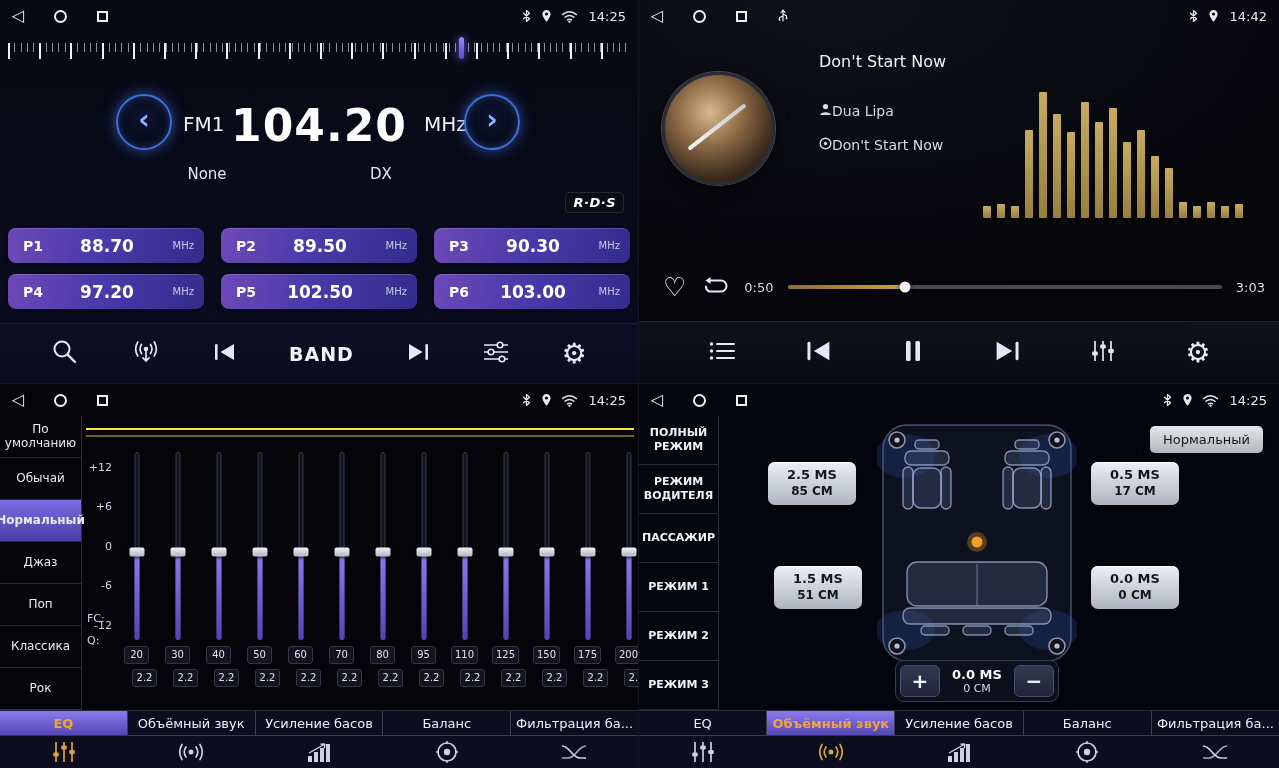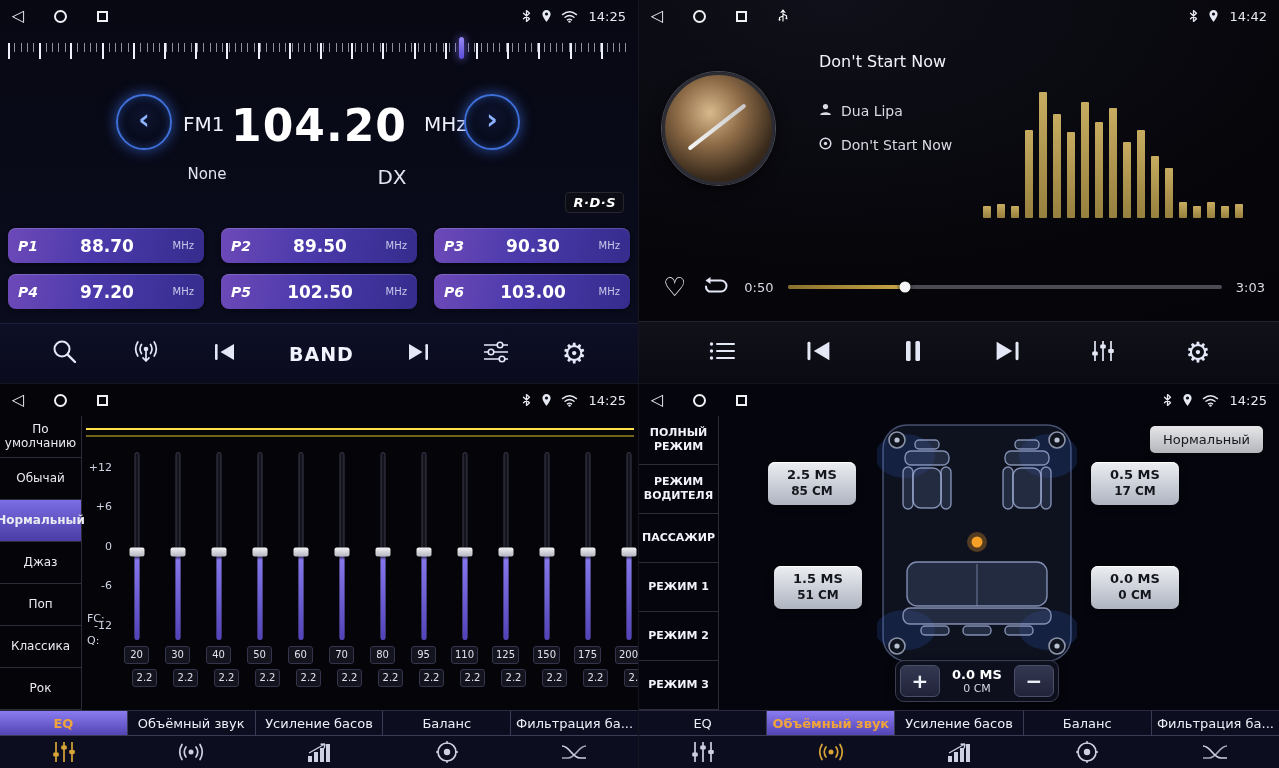--- a/index.html
+++ b/index.html
@@ -27,48 +27,48 @@
   .ruler{position:absolute;top:36px;left:8px;right:8px;height:24px;}
   .ticks-minor{position:absolute;top:7px;left:0;right:0;height:9px;background:repeating-linear-gradient(90deg,rgba(210,216,235,.65) 0 1px,transparent 1px 6.3px);}
   .ticks-major{position:absolute;top:7px;left:0;right:0;height:16px;background:repeating-linear-gradient(90deg,#eef1fb 0 2px,transparent 2px 31.2px);}
   .tuner-indicator{position:absolute;top:1px;left:72.5%;width:5px;height:22px;border-radius:3px;background:linear-gradient(180deg,#978af5,#5b4cd8);box-shadow:0 0 8px #7a68ee;}
   .ruler-labels{position:absolute;top:64px;left:8px;right:8px;height:14px;}
   .ruler-labels span{position:absolute;transform:translateX(-50%);font-size:11px;color:#cdd2e6;}
   .freq-big{position:absolute;top:100px;left:0;right:0;text-align:center;font-size:44px;font-weight:bold;letter-spacing:1px;}
   .band-label{position:absolute;top:112px;left:183px;font-size:20px;color:#f0f1fa;}
   .mhz-label{position:absolute;top:112px;left:424px;font-size:20px;color:#f0f1fa;}
   .none-label{position:absolute;top:165px;left:172px;width:70px;text-align:center;font-size:15px;color:#e2e4f0;}
-  .dx-label{position:absolute;top:165px;left:370px;width:44px;text-align:center;font-size:20px;color:#e2e4f0;}
+  .dx-label{position:absolute;top:165px;left:370px;width:44px;font-size:15px;color:#e2e4f0;}
   .chev-btn{position:absolute;top:94px;width:56px;height:56px;border-radius:50%;
     background:radial-gradient(circle at 50% 40%,#0e1430,#060916 72%);
     border:2px solid #3f6fd8;box-shadow:0 0 14px rgba(60,110,230,.7),inset 0 0 9px rgba(60,110,230,.45);
     display:flex;align-items:center;justify-content:center;font-size:28px;color:#8db2ff;font-weight:bold;line-height:1;padding-bottom:4px;}
   #chev-left{left:116px;} #chev-right{left:464px;}
   .rds-badge{position:absolute;top:192px;right:14px;background:#0c0c14;border:1px solid #26262e;border-radius:4px;padding:2px 7px;font-style:italic;font-weight:bold;font-size:13px;letter-spacing:.5px;}
   .presets{position:absolute;top:228px;left:8px;right:8px;display:grid;grid-template-columns:1fr 1fr 1fr;gap:11px 17px;}
   .preset{height:35px;border-radius:8px;display:flex;align-items:center;padding:0 10px;
     background:linear-gradient(100deg,#6d49b8 0%,#4b3aab 45%,#352c8d 100%);
     box-shadow:inset 0 1px 0 rgba(255,255,255,.16),0 2px 5px rgba(0,0,0,.45);}
-  .preset .pnum{font-size:14px;font-weight:bold;width:30px;text-align:left;font-style:italic;}
+  .preset .pnum{font-size:14px;font-weight:bold;width:30px;text-align:center;}
   .preset .pfreq{flex:1;text-align:center;font-size:17px;font-weight:bold;}
   .preset .punit{font-size:10px;color:#c9c9ea;width:28px;text-align:right;}
   .radio-bar{position:absolute;left:0;right:0;bottom:0;height:60px;background:linear-gradient(180deg,#0d0f26,#0a0b1d);
     display:flex;align-items:center;justify-content:space-evenly;border-top:1px solid #1c1e38;}
   .band-btn{font-size:19px;font-weight:bold;letter-spacing:1px;color:#f2f3fc;}
   .ibtn{display:flex;align-items:center;justify-content:center;color:#e3e7f6;}
   .gear{font-size:28px;color:#e3e7f6;line-height:1;}
 
   
   .album{position:absolute;top:72px;left:23px;width:113px;height:113px;border-radius:50%;
     background:radial-gradient(circle at 42% 35%,#d8b98c 0%,#8d6b47 35%,#3a2b1c 70%,#171009 100%);
     border:3px solid #2c2c34;box-shadow:0 0 0 1px #4a4a55,0 4px 14px rgba(0,0,0,.6);}
   .album::after{content:"";position:absolute;left:16px;top:50px;width:72px;height:4px;border-radius:2px;
     background:linear-gradient(90deg,#f5f5f5,#c9c9c9);transform:rotate(-38deg);}
   .song-title{position:absolute;top:52px;left:180px;font-size:16px;color:#f2f3f8;}
-  .meta-row{position:absolute;left:180px;display:flex;align-items:center;gap:9px;color:#d8dae4;font-size:14px;}
+  .meta-row{position:absolute;left:180px;display:flex;align-items:center;color:#d8dae4;font-size:14px;}
   #artist-row{top:103px;} #album-row{top:137px;}
   .spectrum{position:absolute;right:26px;top:88px;width:270px;height:130px;display:flex;align-items:flex-end;gap:6px;}
   .sbar{width:8px;background:linear-gradient(180deg,#c7ab60,#96803e);border-radius:1px;}
   .progress-row{position:absolute;left:24px;right:14px;top:274px;display:flex;align-items:center;gap:14px;}
   .heart{font-size:26px;color:#f2f3f8;line-height:1;}
   .elapsed,.duration{font-size:13px;color:#d8dae4;}
   .pbar{flex:1;position:relative;height:4px;background:#4a4a52;border-radius:2px;}
   .pfill{position:absolute;left:0;top:0;bottom:0;background:linear-gradient(90deg,#8a6f2c,#c7a646);border-radius:2px;}
   .pthumb{position:absolute;top:50%;transform:translate(-50%,-50%);width:11px;height:11px;border-radius:50%;background:#f5f5f8;box-shadow:0 0 4px #000;}
   .player-bar{position:absolute;left:0;right:0;bottom:0;height:62px;background:linear-gradient(180deg,#101119,#0a0a12);

